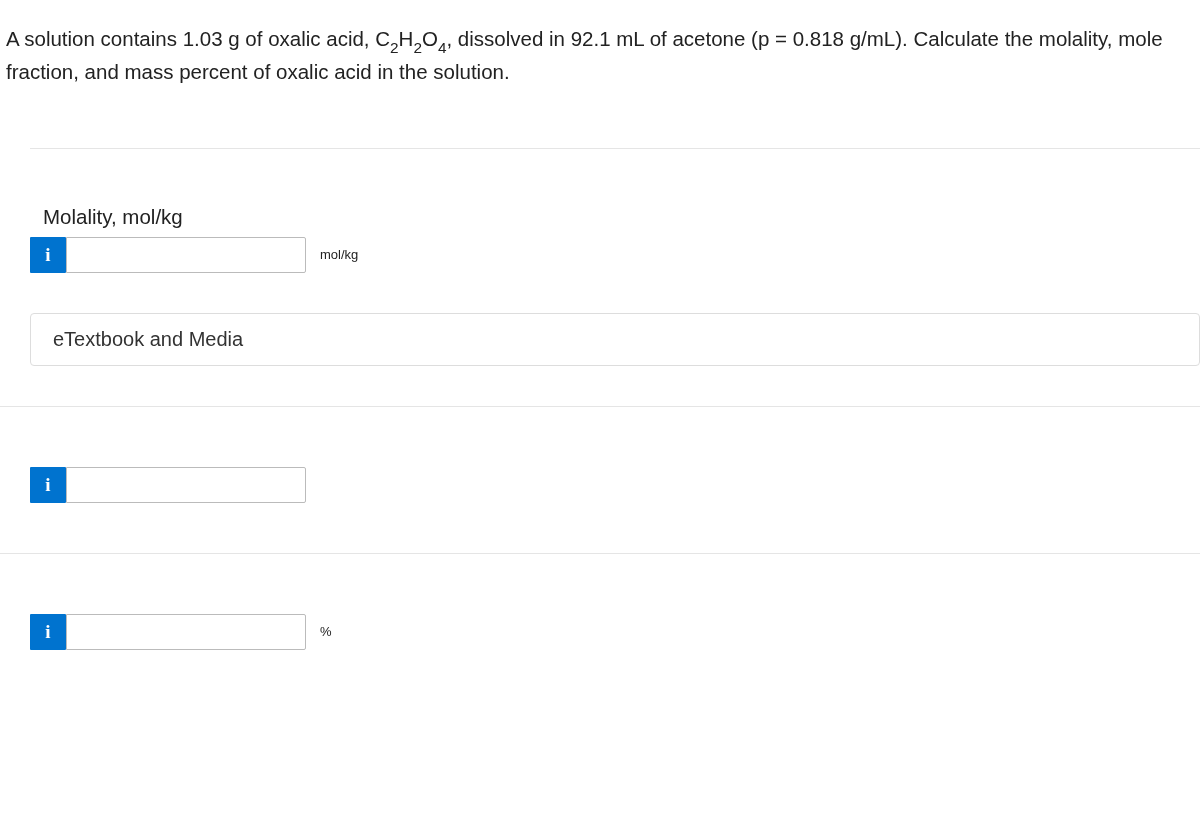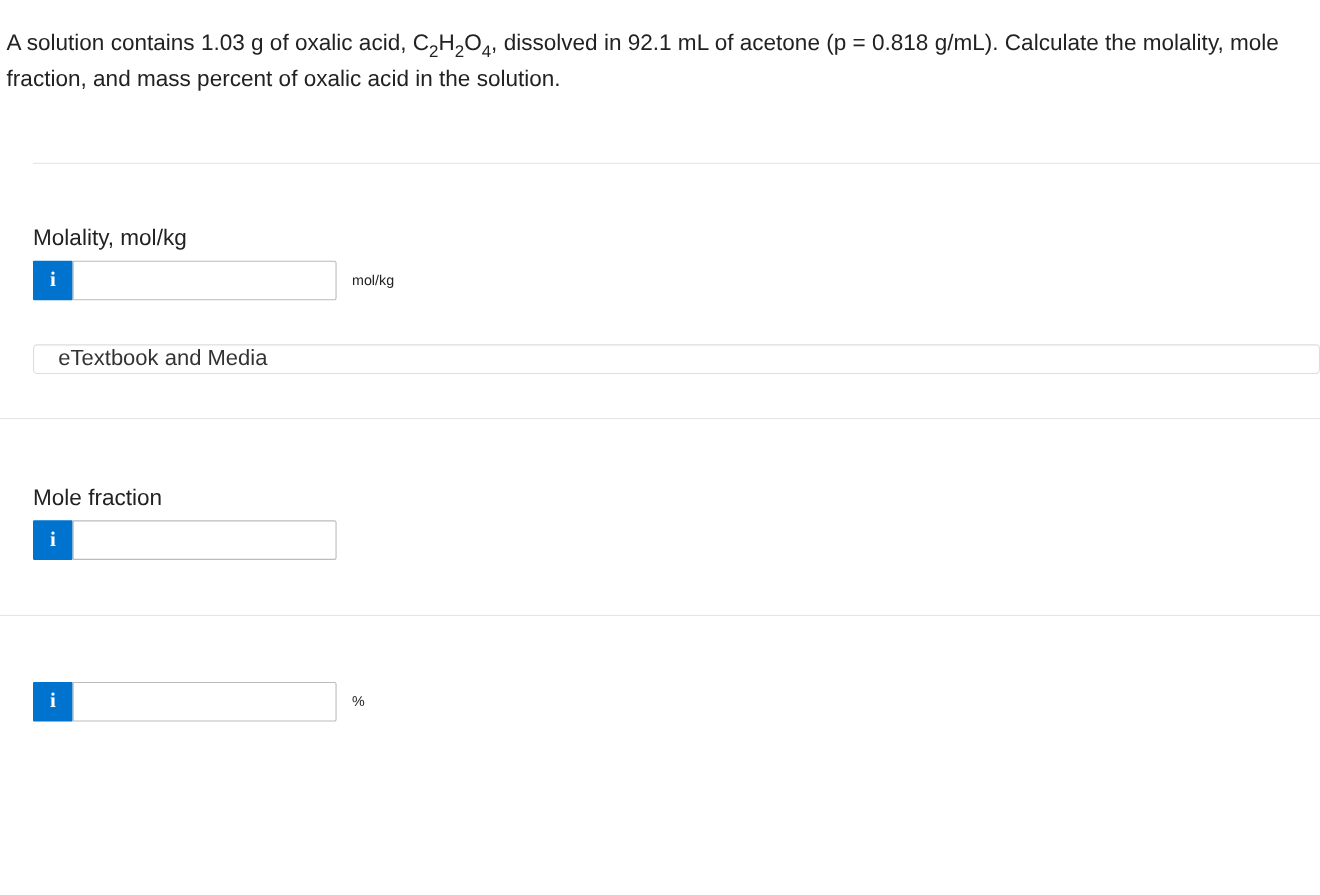--- a/index.html
+++ b/index.html
@@ -70,34 +70,35 @@
     .unit-label {
       margin-left: 14px;
       font-size: 13px;
       color: #222;
     }
     .resource-button {
       margin-top: 40px;
       display: inline-block;
       border: 1px solid #ddd;
       border-radius: 4px;
-      padding: 1px 22px;
+      padding: 14px 22px;
       font-size: 20px;
       color: #333;
       background: #fff;
       cursor: pointer;
       width: 1170px;
       text-align: left;
     }
     .section-first {
       padding-top: 50px;
       padding-bottom: 20px;
     }
     .section-gap-top {
       margin-top: 18px;
+      margin-left: 13px;
     }
   </style>
 </head>
 <body>
 
 <div class="question-text">
   <span>A solution contains 1.03 g of oxalic acid, C</span><span class="sub">2</span><span>H</span><span class="sub">2</span><span>O</span><span class="sub">4</span><span>, dissolved in 92.1 mL of acetone (p = 0.818 g/mL). Calculate the molality, mole fraction, and mass percent of oxalic acid in the solution.</span>
 </div>
 
 <div class="section section-first">
@@ -109,21 +110,20 @@
       </button>
     <input type="text" class="answer-input" value="" style="">
     <span class="unit-label">mol/kg</span>
   </div>
   <button class="resource-button"><span>eTextbook and Media</span></button>
 </div>
 
 <div class="divider" style="margin-top:20px;"></div>
 
 <div class="section" style="padding-top:60px; padding-bottom:50px;">
-  <div class="section-label">Mole fraction</div>
   <div class="input-row">
     <button class="info-button">
         <span>i</span>
       </button>
     <input type="text" class="answer-input" value="" style="">
   </div>
 </div>
 
 <div class="divider"></div>
 

